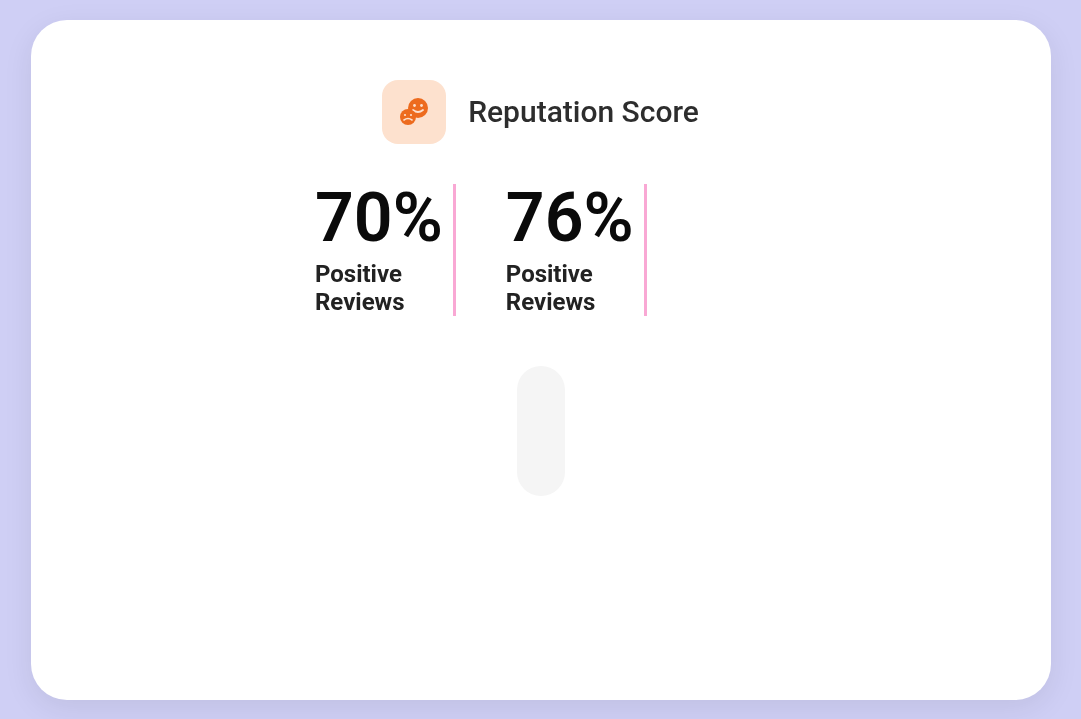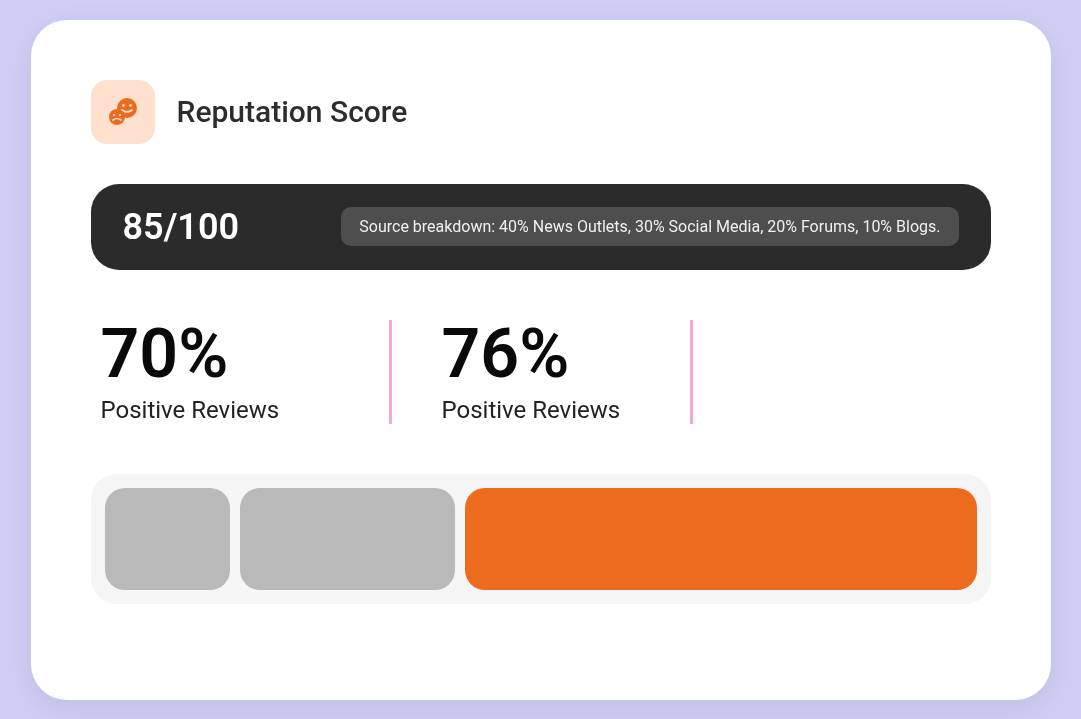--- a/index.html
+++ b/index.html
@@ -20,20 +20,21 @@
     .card {
       background: #ffffff;
       border-radius: 36px;
       width: 1020px;
       height: 680px;
       padding: 60px 60px 50px 60px;
       box-shadow: 0 8px 30px rgba(0,0,0,0.08);
       position: relative;
       display: flex;
       flex-direction: column;
+      align-items: center;
     }
     .header {
       display: flex;
       align-items: center;
       gap: 22px;
       margin-bottom: 40px;
     }
     .icon-box {
       width: 64px;
       height: 64px;
@@ -91,21 +92,21 @@
     .stat-value {
       font-size: 68px;
       font-weight: 600;
       color: #0a0a0a;
       line-height: 1;
       margin-bottom: 8px;
     }
     .stat-label {
       font-size: 24px;
       color: #222222;
-      font-weight: 400;
+      font-weight: 700;
     }
     .stat.center .stat-value, .stat.center .stat-label { margin-left: 40px; }
     .stat.right .stat-value, .stat.right .stat-label { margin-left: 80px; }
     .bar-container {
       background: #f5f5f5;
       border-radius: 26px;
       padding: 14px;
       display: flex;
       gap: 10px;
       height: 130px;
@@ -141,24 +142,20 @@
         <path d="M16 15 Q21 19 26 15" stroke="#fde1ce" stroke-width="1.8" fill="none" stroke-linecap="round"></path>
         <circle cx="11" cy="22" r="8" fill="#ed6b1e"></circle>
         <circle cx="8" cy="20" r="1.1" fill="#fde1ce"></circle>
         <circle cx="14" cy="20" r="1.1" fill="#fde1ce"></circle>
         <path d="M7 25 Q11 22 15 25" stroke="#fde1ce" stroke-width="1.6" fill="none" stroke-linecap="round"></path>
       </svg>
     </div>
     <div class="title">Reputation Score</div>
   </div>
 
-  <div class="score-bar">
-    <div class="score-value">85/100</div>
-    <div class="source-chip">Source breakdown: 40% News Outlets, 30% Social Media, 20% Forums, 10% Blogs.</div>
-  </div>
 
   <div class="stats">
     <div class="stat">
       <div class="stat-value">70%</div>
       <div class="stat-label">Positive Reviews</div>
     </div>
     <div class="stat center">
       <div class="stat-value">76%</div>
       <div class="stat-label">Positive Reviews</div>
     </div>

